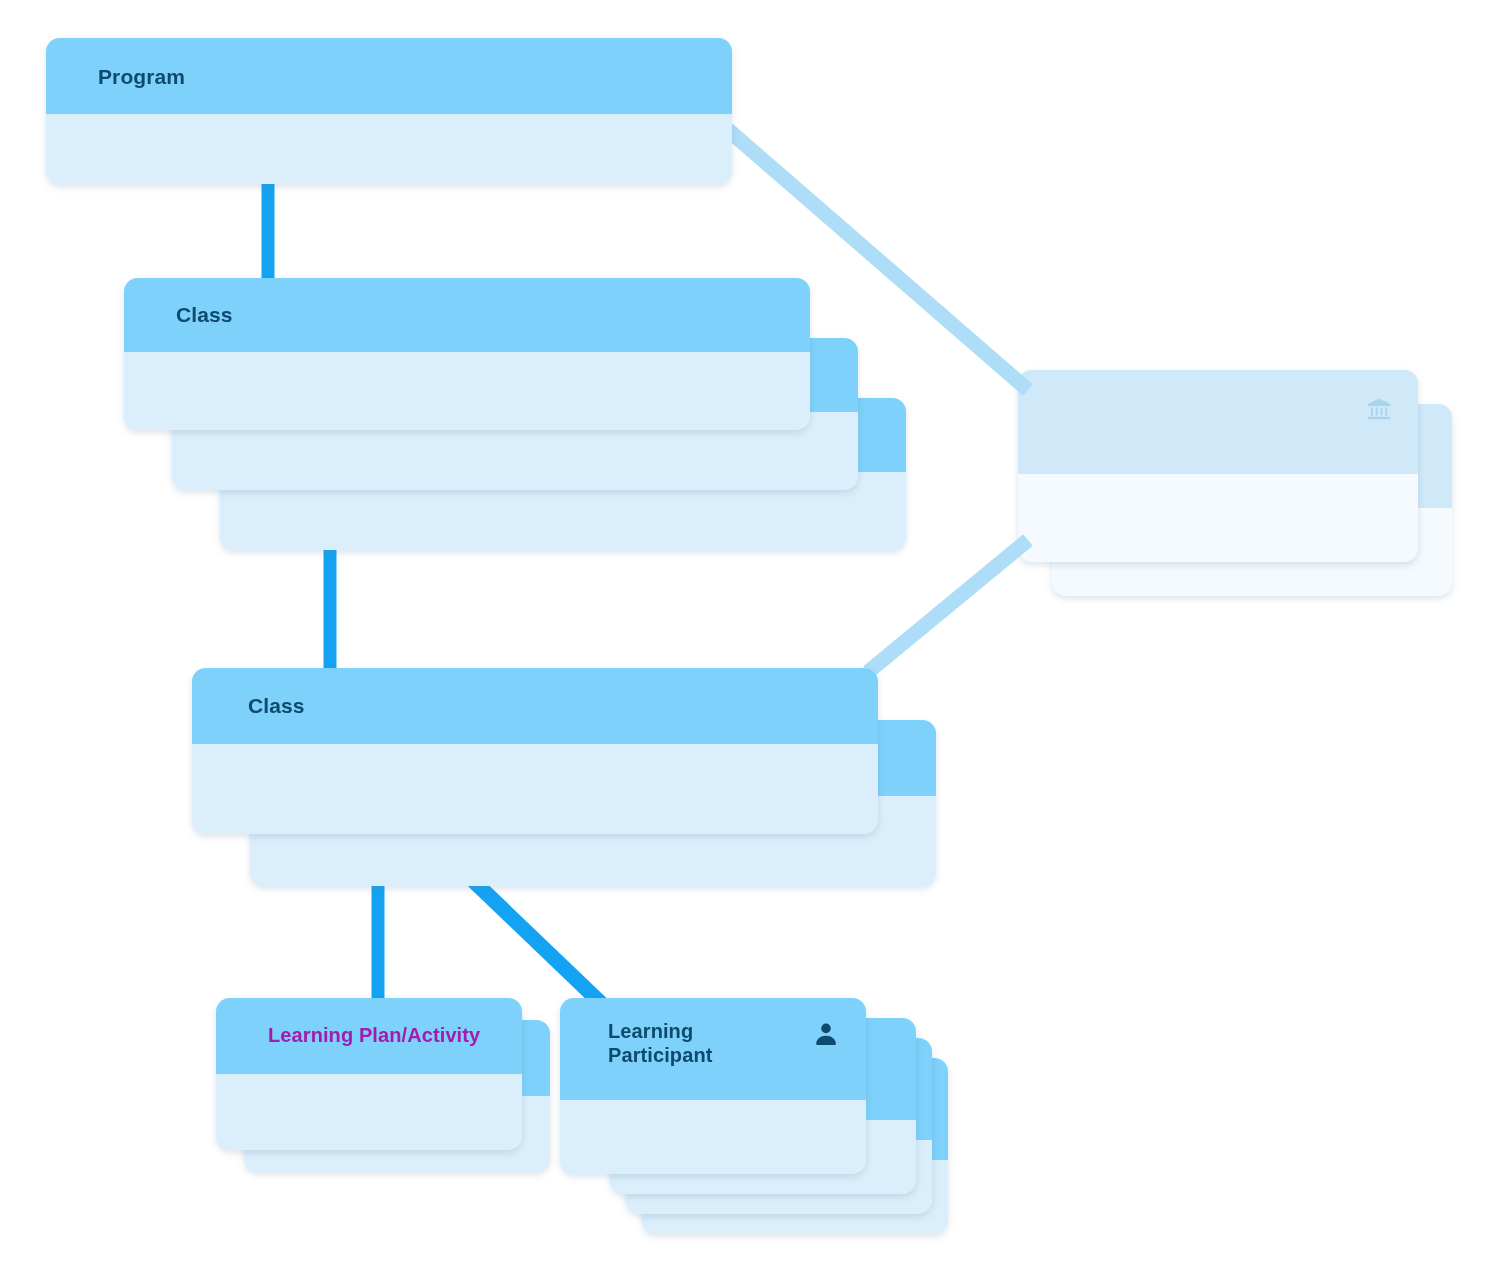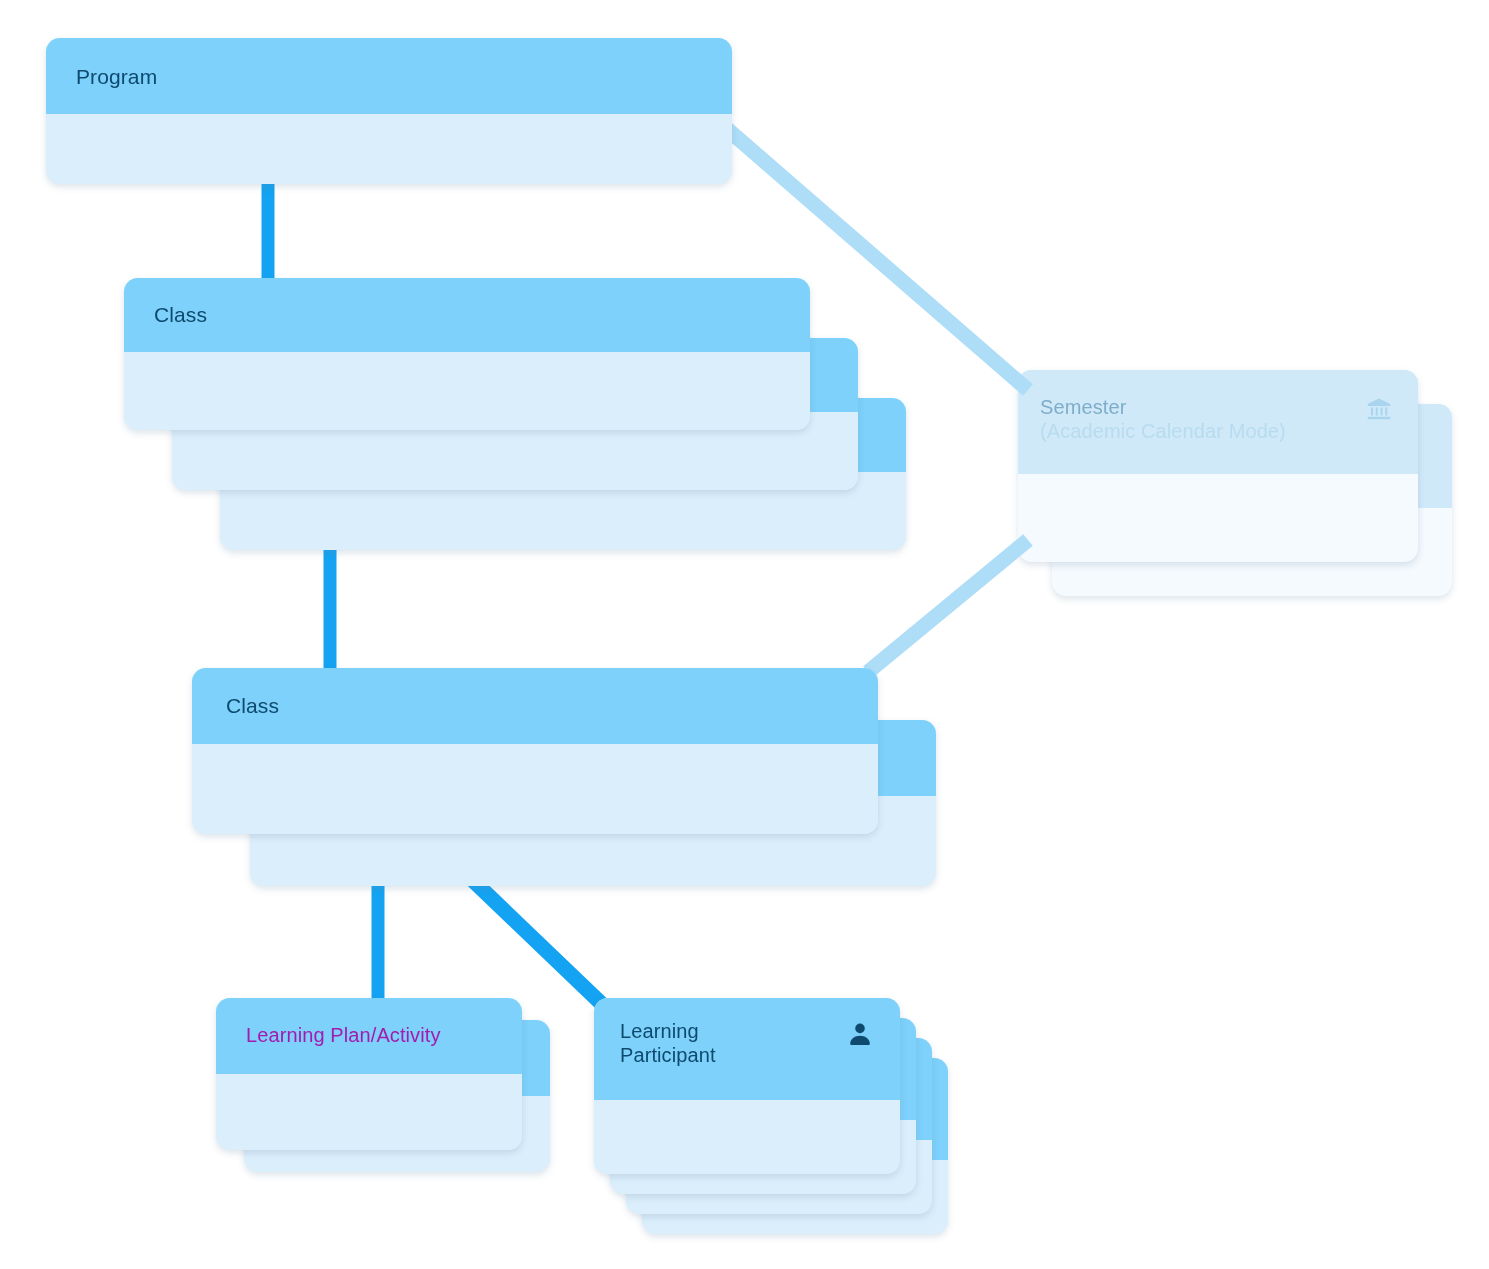--- a/index.html
+++ b/index.html
@@ -42,24 +42,25 @@
     width: 100%;
     box-sizing: border-box;
   }
   .card .bdy {
     position: absolute;
     left: 0;
     width: 100%;
   }
   .title {
     position: absolute;
-    font-weight: normal;
+    font-weight: bold;
     letter-spacing: 0.1px;
     white-space: pre-line;
     line-height: 1.18;
+    margin-left: 22px;
   }
   .icon {
     position: absolute;
   }
 </style>
 </head>
 <body>
 
 <div id="canvas">
 
@@ -96,21 +97,20 @@
         </div>
       </div>
       <div class="node" style="left: 0px; top: 0px; z-index: 2;">
         <div class="card" style="left: 1052px; top: 404px; width: 400px; height: 192px; z-index: 1;">
           <div class="hdr" style="height: 104px; background: rgb(207, 233, 249);"></div>
           <div class="bdy" style="top: 104px; height: 88px; background: rgb(244, 250, 254);"></div>
         </div>
         <div class="card" style="left: 1018px; top: 370px; width: 400px; height: 192px; z-index: 2;">
           <div class="hdr" style="height: 104px; background: rgb(207, 233, 249);"></div>
           <div class="bdy" style="top: 104px; height: 88px; background: rgb(244, 250, 254);"></div>
-          <div class="title" style="left: 22px; top: 26px; font-size: 20px;"><div style="color: rgb(127, 173, 201);">Semester</div><div style="color: rgb(185, 219, 239);">(Academic Calendar Mode)</div></div>
           <div class="icon" style="right: 26px; top: 26px;"><svg width="26" height="26" viewBox="0 0 24 24" fill="#a9d4ee">
               <path d="M12 2.2 1.6 7.4v1.9h20.8V7.4z"></path>
               <rect x="4.6" y="10.6" width="1.8" height="7.4"></rect>
               <rect x="9" y="10.6" width="1.8" height="7.4"></rect>
               <rect x="13.4" y="10.6" width="1.8" height="7.4"></rect>
               <rect x="17.8" y="10.6" width="1.8" height="7.4"></rect>
               <rect x="1.6" y="19.2" width="20.8" height="2.2"></rect>
             </svg></div>
         </div>
       </div>
@@ -142,21 +142,21 @@
           <div class="bdy" style="top: 102px; height: 74px; background: rgb(219, 238, 251);"></div>
         </div>
         <div class="card" style="left: 626px; top: 1038px; width: 306px; height: 176px; z-index: 2;">
           <div class="hdr" style="height: 102px; background: rgb(125, 209, 251);"></div>
           <div class="bdy" style="top: 102px; height: 74px; background: rgb(219, 238, 251);"></div>
         </div>
         <div class="card" style="left: 610px; top: 1018px; width: 306px; height: 176px; z-index: 3;">
           <div class="hdr" style="height: 102px; background: rgb(125, 209, 251);"></div>
           <div class="bdy" style="top: 102px; height: 74px; background: rgb(219, 238, 251);"></div>
         </div>
-        <div class="card" style="left: 594px; top: 998px; width: 306px; height: 176px; z-index: 4;">
+        <div class="card" style="left: 560px; top: 998px; width: 306px; height: 176px; z-index: 4;">
           <div class="hdr" style="height: 102px; background: rgb(125, 209, 251);"></div>
           <div class="bdy" style="top: 102px; height: 74px; background: rgb(219, 238, 251);"></div>
           <div class="title" style="left: 26px; top: 22px; font-size: 20px; color: rgb(14, 74, 110);">Learning
 Participant</div>
           <div class="icon" style="right: 26px; top: 22px;"><svg width="28" height="28" viewBox="0 0 24 24" fill="#0e4a6e">
               <circle cx="12" cy="7.2" r="4.1"></circle>
               <path d="M3.6 20.4c0-4.3 3.8-7 8.4-7s8.4 2.7 8.4 7c0 .6-.5 1.1-1.1 1.1H4.7c-.6 0-1.1-.5-1.1-1.1z"></path>
             </svg></div>
         </div>
       </div>

